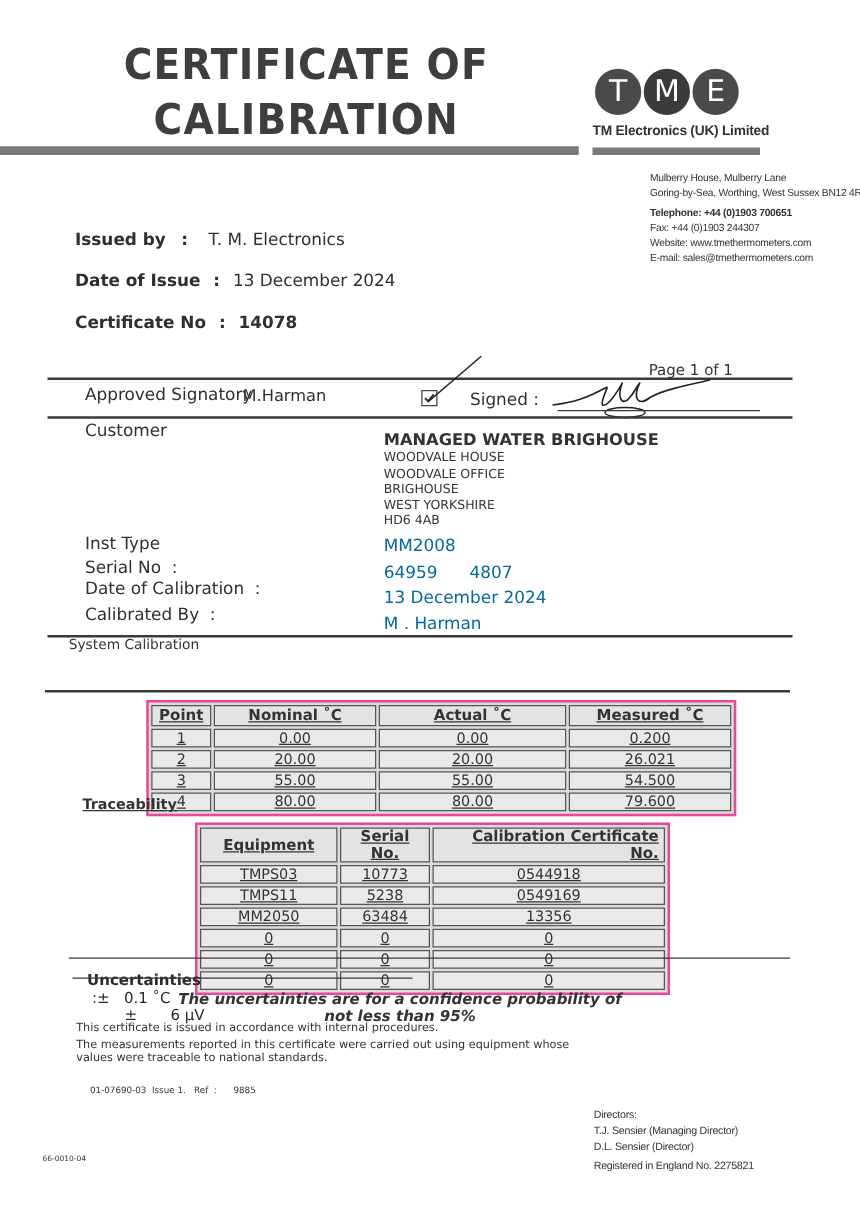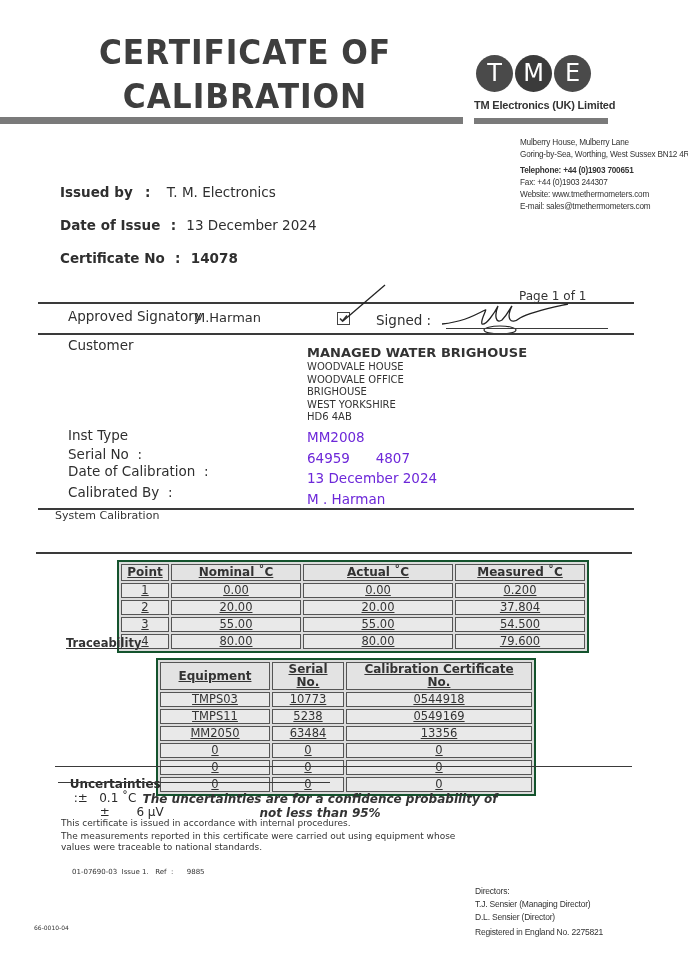--- a/index.html
+++ b/index.html
@@ -19,25 +19,25 @@
     position:absolute; width:37px; height:37px; border-radius:50%;
     background:#4a4a4a; color:#fff; font-family:"DejaVu Sans", sans-serif;
     font-size:24px; text-align:center; line-height:37px;
   }
   .logo-circle.mid { background:#3b3b3b; }
   .logo-name { font-family:"Liberation Sans", sans-serif; font-weight:bold; font-size:11px; color:#333; letter-spacing:-0.2px; }
   .addr { font-family:"Liberation Sans", sans-serif; font-size:8.2px; color:#333; line-height:12px; letter-spacing:-0.2px;margin-left:44px; }
   .addr .b { font-weight:bold; }
   .lbl { font-size:13.5px; color:#2f2f2f; }
   .lbl b { font-weight:bold; }
-  .field { font-size:13.5px; color:#6d28d9; }
+  .field { font-size:13.5px; color:#0369a1; }
   .cust-name { font-weight:bold; font-size:13px; color:#333; }
   .cust-line { font-size:10px; color:#333; line-height:12.5px; }
   .small { font-size:11px; color:#333; }
-  table.grid { border-collapse:separate; border-spacing:2px; background:#dcdcdc; border:2px solid #14532d; position:absolute; }
+  table.grid { border-collapse:separate; border-spacing:2px; background:#dcdcdc; border:2px solid #ec4899; position:absolute; }
   table.grid td, table.grid th {
     border:1.5px solid #555; background:#e9e9e9; padding:0 4px; text-align:center;
     font-size:11.5px; line-height:13px; color:#333; height:13px;
   }
   table.grid th { font-weight:bold; font-size:12px; background:#e3e3e3; text-decoration:underline; height:15px; }
   table.grid td span { text-decoration:underline; }
   .trace-title { font-weight:bold; font-size:11.5px; text-decoration:underline; color:#333; }
   .note-italic { font-style:italic; font-weight:bold; font-size:12px; text-align:center; color:#333; line-height:14px; }
   .body-text { font-size:9px; color:#333; line-height:11px; }
   .tiny { font-size:7px; color:#333; }
@@ -139,21 +139,21 @@
       <tr>
         <td><span>1</span></td>
         <td><span>0.00</span></td>
         <td><span>0.00</span></td>
         <td><span>0.200</span></td>
       </tr>
       <tr>
         <td><span>2</span></td>
         <td><span>20.00</span></td>
         <td><span>20.00</span></td>
-        <td><span>37.804</span></td>
+        <td><span>26.021</span></td>
       </tr>
       <tr>
         <td><span>3</span></td>
         <td><span>55.00</span></td>
         <td><span>55.00</span></td>
         <td><span>54.500</span></td>
       </tr>
       <tr>
         <td><span>4</span></td>
         <td><span>80.00</span></td>
@@ -162,21 +162,21 @@
       </tr>
     </tbody>
 </table>
 
 <div class="abs trace-title" style="left:66px; top:636px;">Traceability</div>
 <table class="grid" style="left:156px; top:658px;">
   <thead>
     <tr>
       <th style="width:100px;">Equipment</th>
       <th style="width:62px;">Serial No.</th>
-      <th style="width:176px;">Calibration Certificate No.</th>
+      <th style="width:176px;text-align:right;">Calibration Certificate No.</th>
     </tr>
   </thead>
   <tbody id="trace-body">
       <tr>
         <td><span>TMPS03</span></td>
         <td><span>10773</span></td>
         <td><span>0544918</span></td>
       </tr>
       <tr>
         <td><span>TMPS11</span></td>

